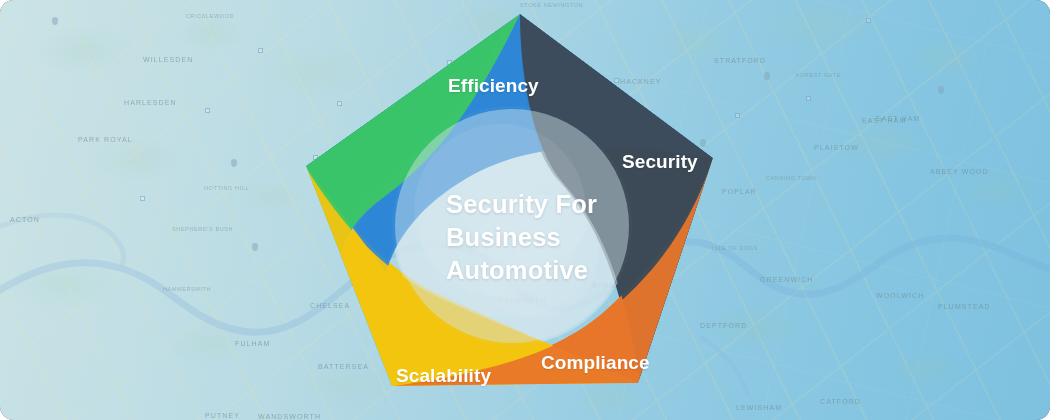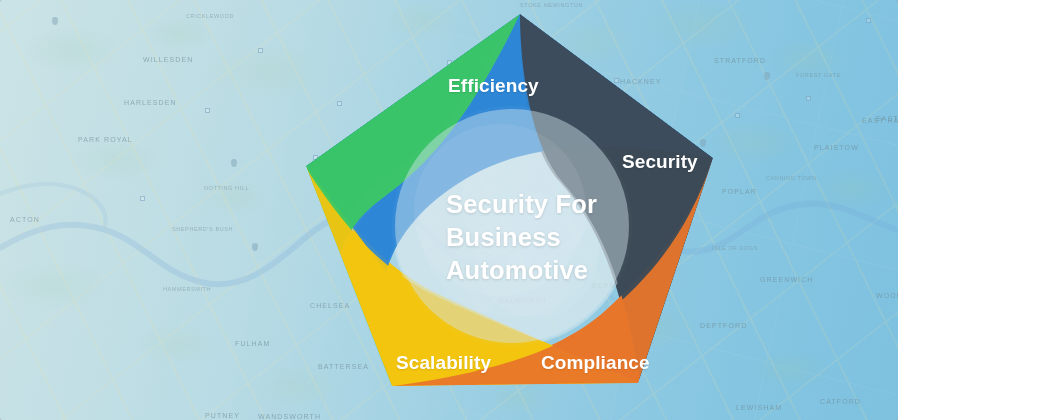--- a/index.html
+++ b/index.html
@@ -4,22 +4,22 @@
 <style>
   * { box-sizing: border-box; margin: 0; padding: 0; }
   html, body {
     width: 1050px; height: 420px;
     background: #ffffff;
     font-family: "Liberation Sans", sans-serif;
     overflow: hidden;
   }
   #banner {
     position: relative;
-    width: 898px; height: 420px;
-    border-radius: 2px;
+    width: 1050px; height: 420px;
+    border-radius: 14px;
     overflow: hidden;
     background: #0f172a;
   }
   
   .map-base {
     position: absolute; inset: 0;
     background:
       linear-gradient(105deg,
         #d7e8e8 0%,
         #cfe4e6 18%,
@@ -115,21 +115,21 @@
     font-weight: 700;
     font-size: 19px;
     letter-spacing: .1px;
     white-space: nowrap;
     text-shadow: 0 1px 2px rgba(0,0,0,.12);
     font-family: "Liberation Sans", sans-serif;
   }
   #lbl-efficiency { left: 448px; top: 75px; }
   #lbl-security   { left: 622px; top: 151px; }
   #lbl-visualidea { left: 319px; top: 177px; }
-  #lbl-scalability{ left: 396px; top: 352px; }
+  #lbl-scalability{ left: 396px; top: 365px; }
   #lbl-compliance { left: 541px; top: 332px; margin-top: 20px; }
 
   #center-title {
     position: absolute;
     left: 446px; top: 188px;
     width: 220px;
     color: #ffffff;
     font-weight: 700;
     font-size: 25.5px;
     line-height: 33px;

